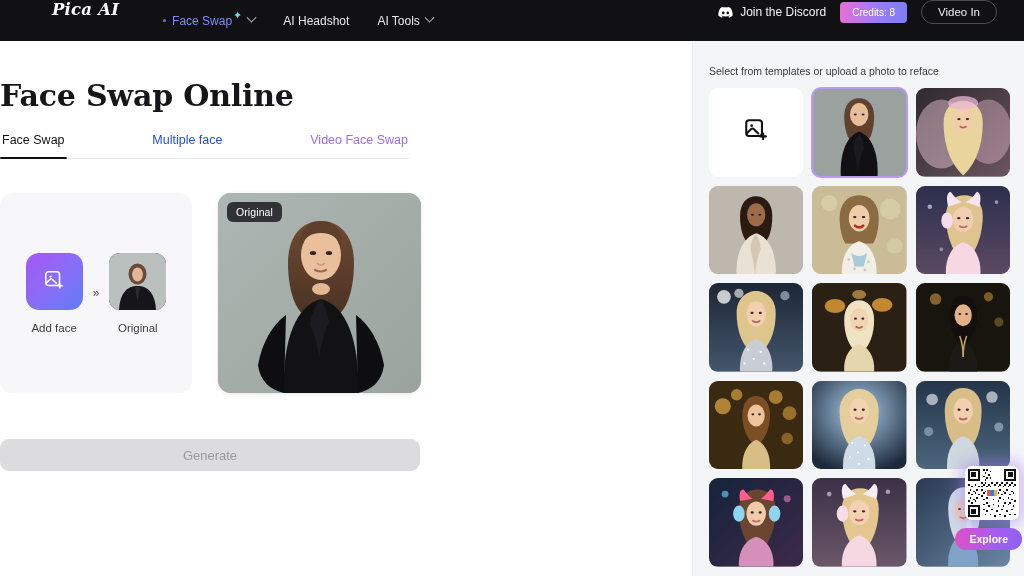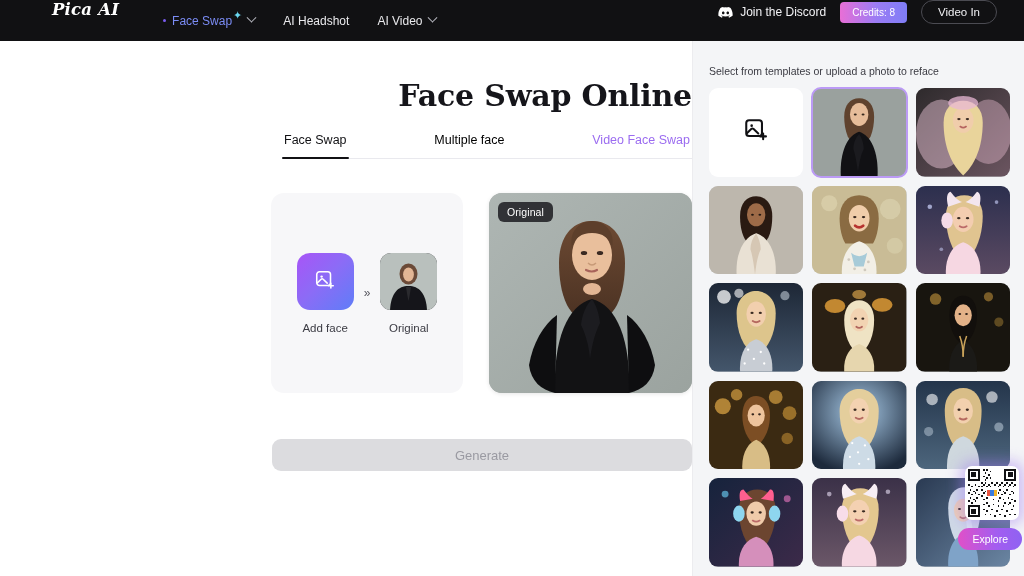--- a/index.html
+++ b/index.html
@@ -77,21 +77,21 @@
   }
 
   
   .body-wrap { flex: 1; display: flex; min-height: 0; }
 
   
   .main {
     width: 692px; min-width: 692px;
     background: #ffffff;
     display: flex; flex-direction: column;
-    align-items: flex-end;
+    align-items: flex-start;
     position: relative;
     overflow: hidden;
   }
   .hero-title {
     font-family: "DejaVu Serif", serif;
     font-weight: 700;
     font-size: 30px;
     color: #15151a;
     margin-top: 37px;
     letter-spacing: -.2px;
@@ -101,21 +101,21 @@
     font-size: 12.5px; color: #3c3c44;
     margin-top: 17px;
   }
   .tabs {
     display: flex; width: 410px; margin-top: 14px;
     justify-content: space-between;
     border-bottom: 1px solid #e9e9ee;
     position: relative;
   }
   .tab {
-    font-size: 12.5px; color: #000000;
+    font-size: 12.5px; color: #1d4ed8;
     padding: 6px 2px 11px 2px;
     cursor: pointer; position: relative; white-space: nowrap;
   }
   .tab.active { color: #111114; font-weight: 400; }
   .tab.active::after {
     content: ""; position: absolute;
     left: 0; right: 0; bottom: -1px; height: 2.5px;
     background: #111114; border-radius: 2px;
   }
   .tab.video { color: #9b6cf0; }
@@ -200,21 +200,21 @@
     position: absolute; right: 5px; bottom: 56px;
     width: 54px; height: 54px;
     background: #ffffff; border-radius: 7px;
     padding: 3px;
     box-shadow: 0 0 14px 5px rgba(160,120,240,.45);
   }
   .qr-wrap svg { width: 100%; height: 100%; display: block; }
   .explore {
     position: absolute; right: 2px; bottom: 26px;
     background: linear-gradient(90deg,#e050c8 0%, #a35df0 60%, #8f62f2 100%);
-    color: #fff; font-size: 10.5px; font-weight: 400;
+    color: #fff; font-size: 10.5px; font-weight: 700;
     padding: 5px 14px; border-radius: 12px;
     border: none; cursor: pointer;
     font-family: "Liberation Sans", sans-serif;
   }
 </style>
 </head>
 <body>
 
 <div class="app">
 
@@ -225,21 +225,21 @@
       <div class="nav-item accent">
         <span class="nav-dot"></span>
         <span>Face Swap</span>
         <span class="sparkle">✦</span>
         <span class="chev"></span>
       </div>
       <div class="nav-item">
         <span>AI Headshot</span>
       </div>
       <div class="nav-item">
-        <span>AI Video</span>
+        <span>AI Tools</span>
         <span class="chev"></span>
       </div>
     </div>
 
     <div class="nav-right">
       <div class="discord">
         <span>
           <svg width="15" height="11" viewBox="0 0 24 18" fill="#ffffff">
             <path d="M20.3 1.6A19 19 0 0 0 15.6.2l-.3.5c1.6.4 2.9 1 4.1 1.7a16.5 16.5 0 0 0-14.8 0C5.8 1.7 7.1 1.1 8.7.7L8.4.2A19 19 0 0 0 3.7 1.6C.8 6 0 10.3.4 14.5a19 19 0 0 0 5.8 2.9l1.2-1.9c-.9-.3-1.7-.7-2.5-1.2l.6-.5a13.6 13.6 0 0 0 13 0l.6.5c-.8.5-1.6.9-2.5 1.2l1.2 1.9a19 19 0 0 0 5.8-2.9c.5-4.9-.8-9.1-3.3-12.9zM8.3 12c-1.1 0-2.1-1-2.1-2.3s.9-2.3 2.1-2.3c1.2 0 2.1 1 2.1 2.3S9.4 12 8.3 12zm7.4 0c-1.1 0-2.1-1-2.1-2.3s.9-2.3 2.1-2.3c1.2 0 2.1 1 2.1 2.3S16.8 12 15.7 12z"></path>
           </svg>

